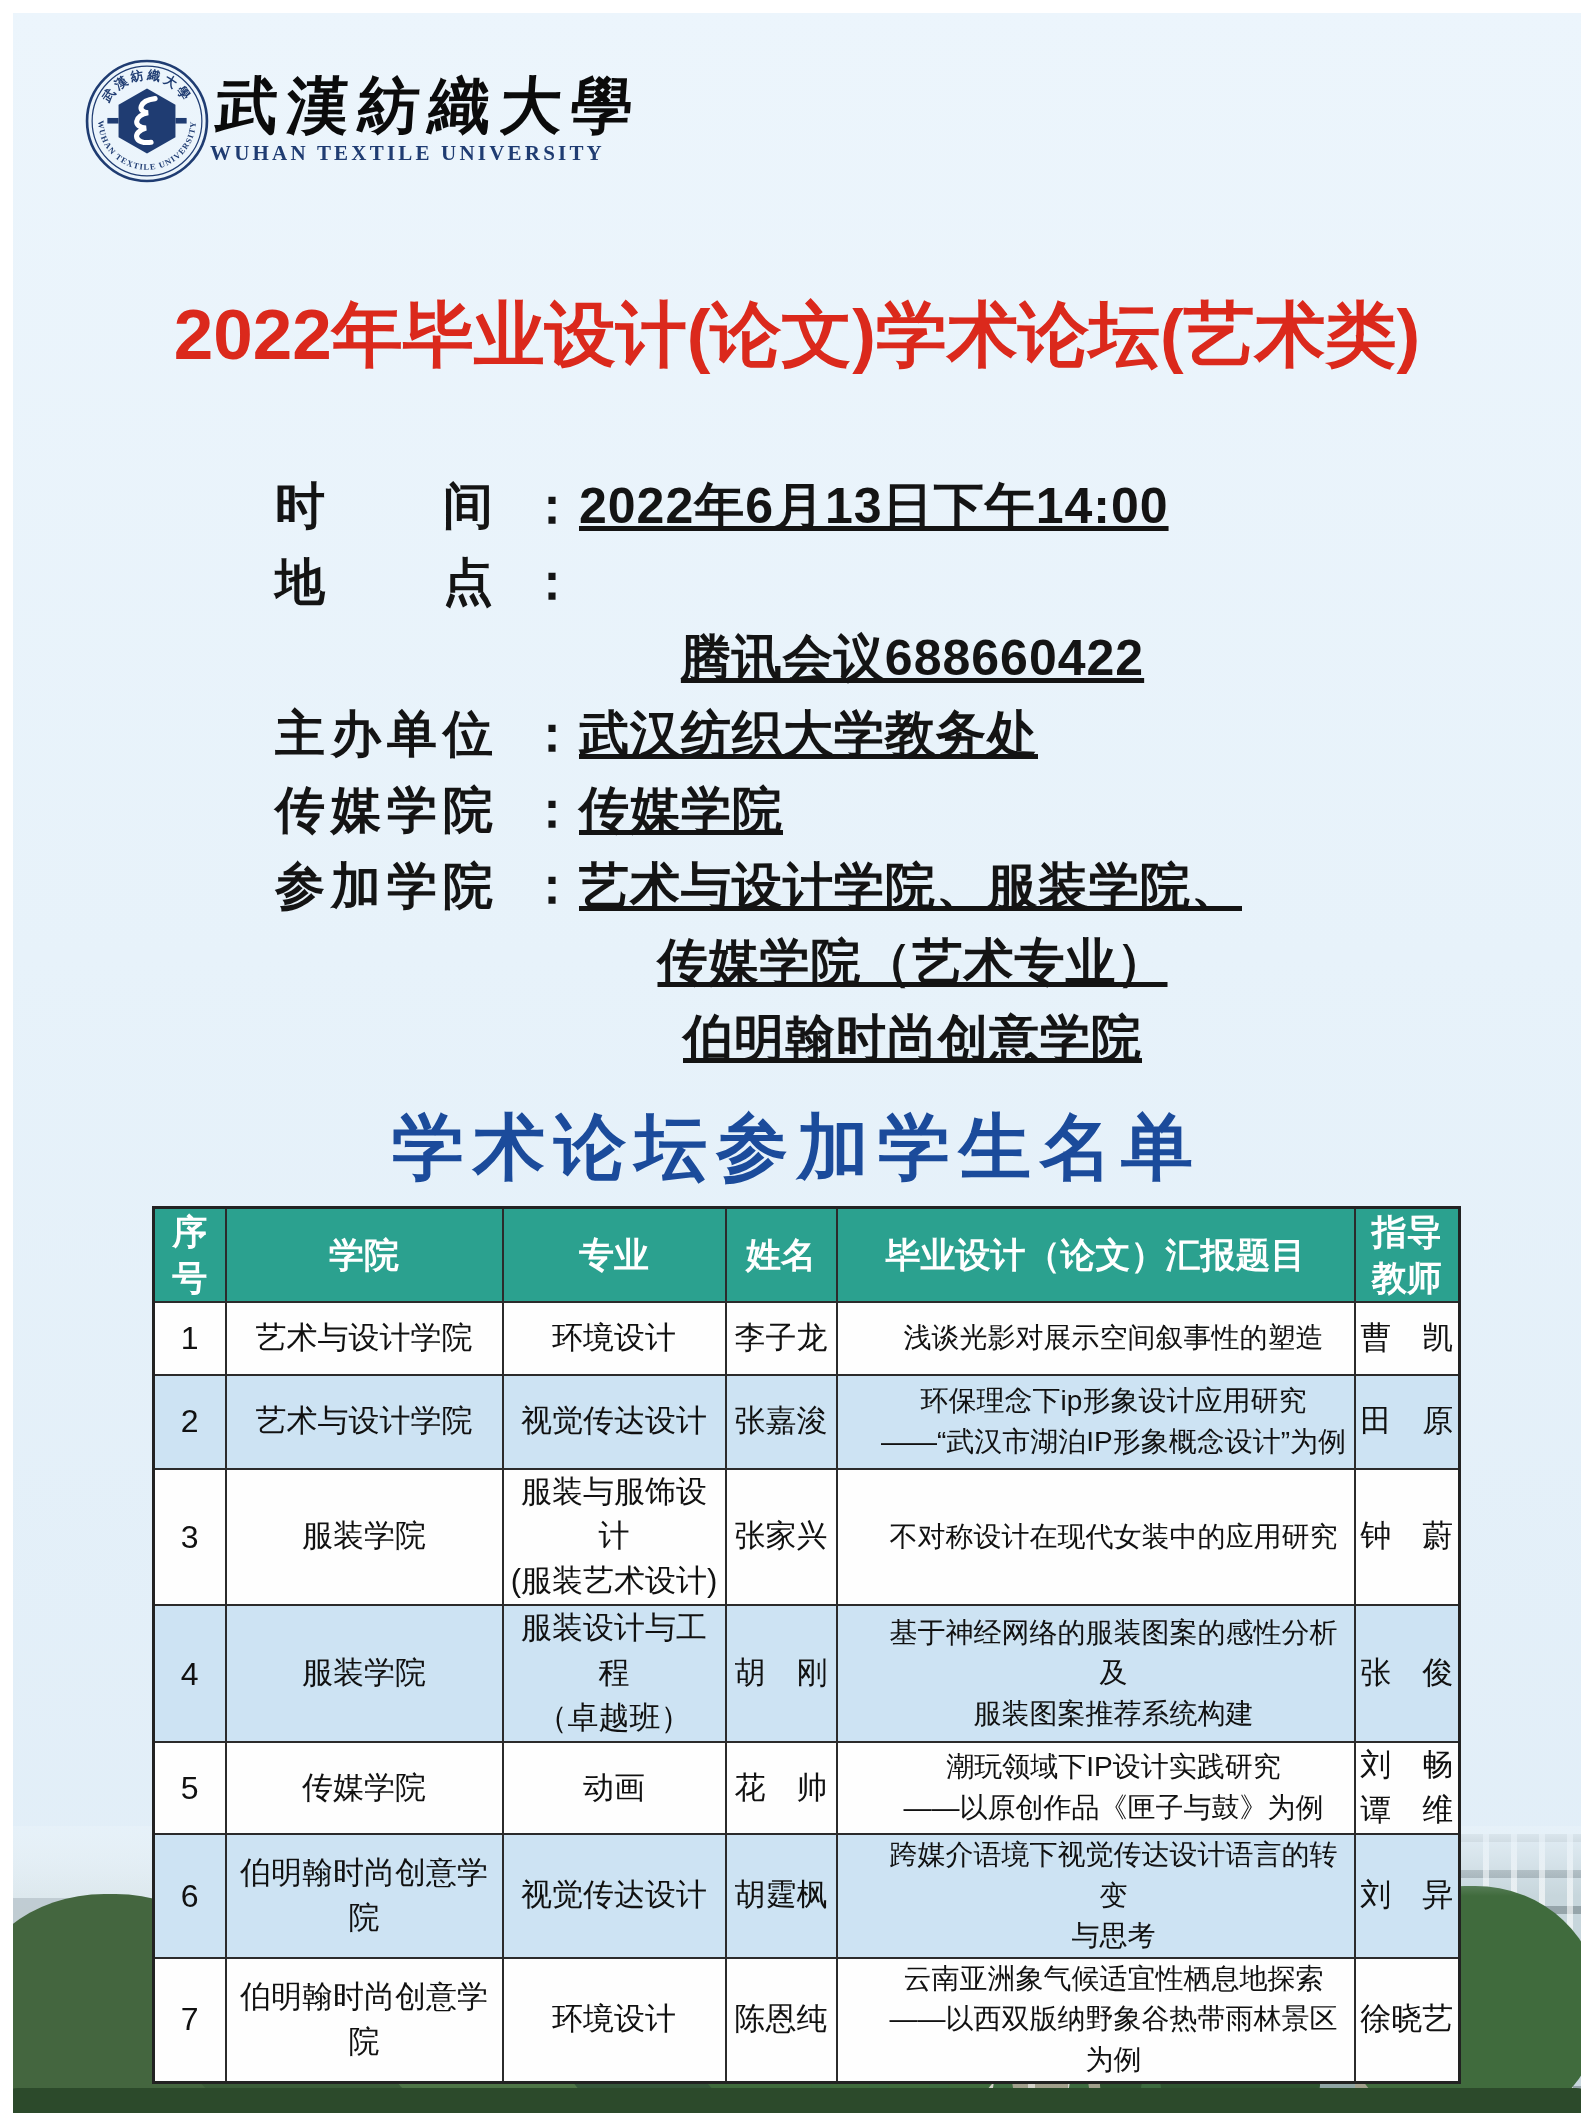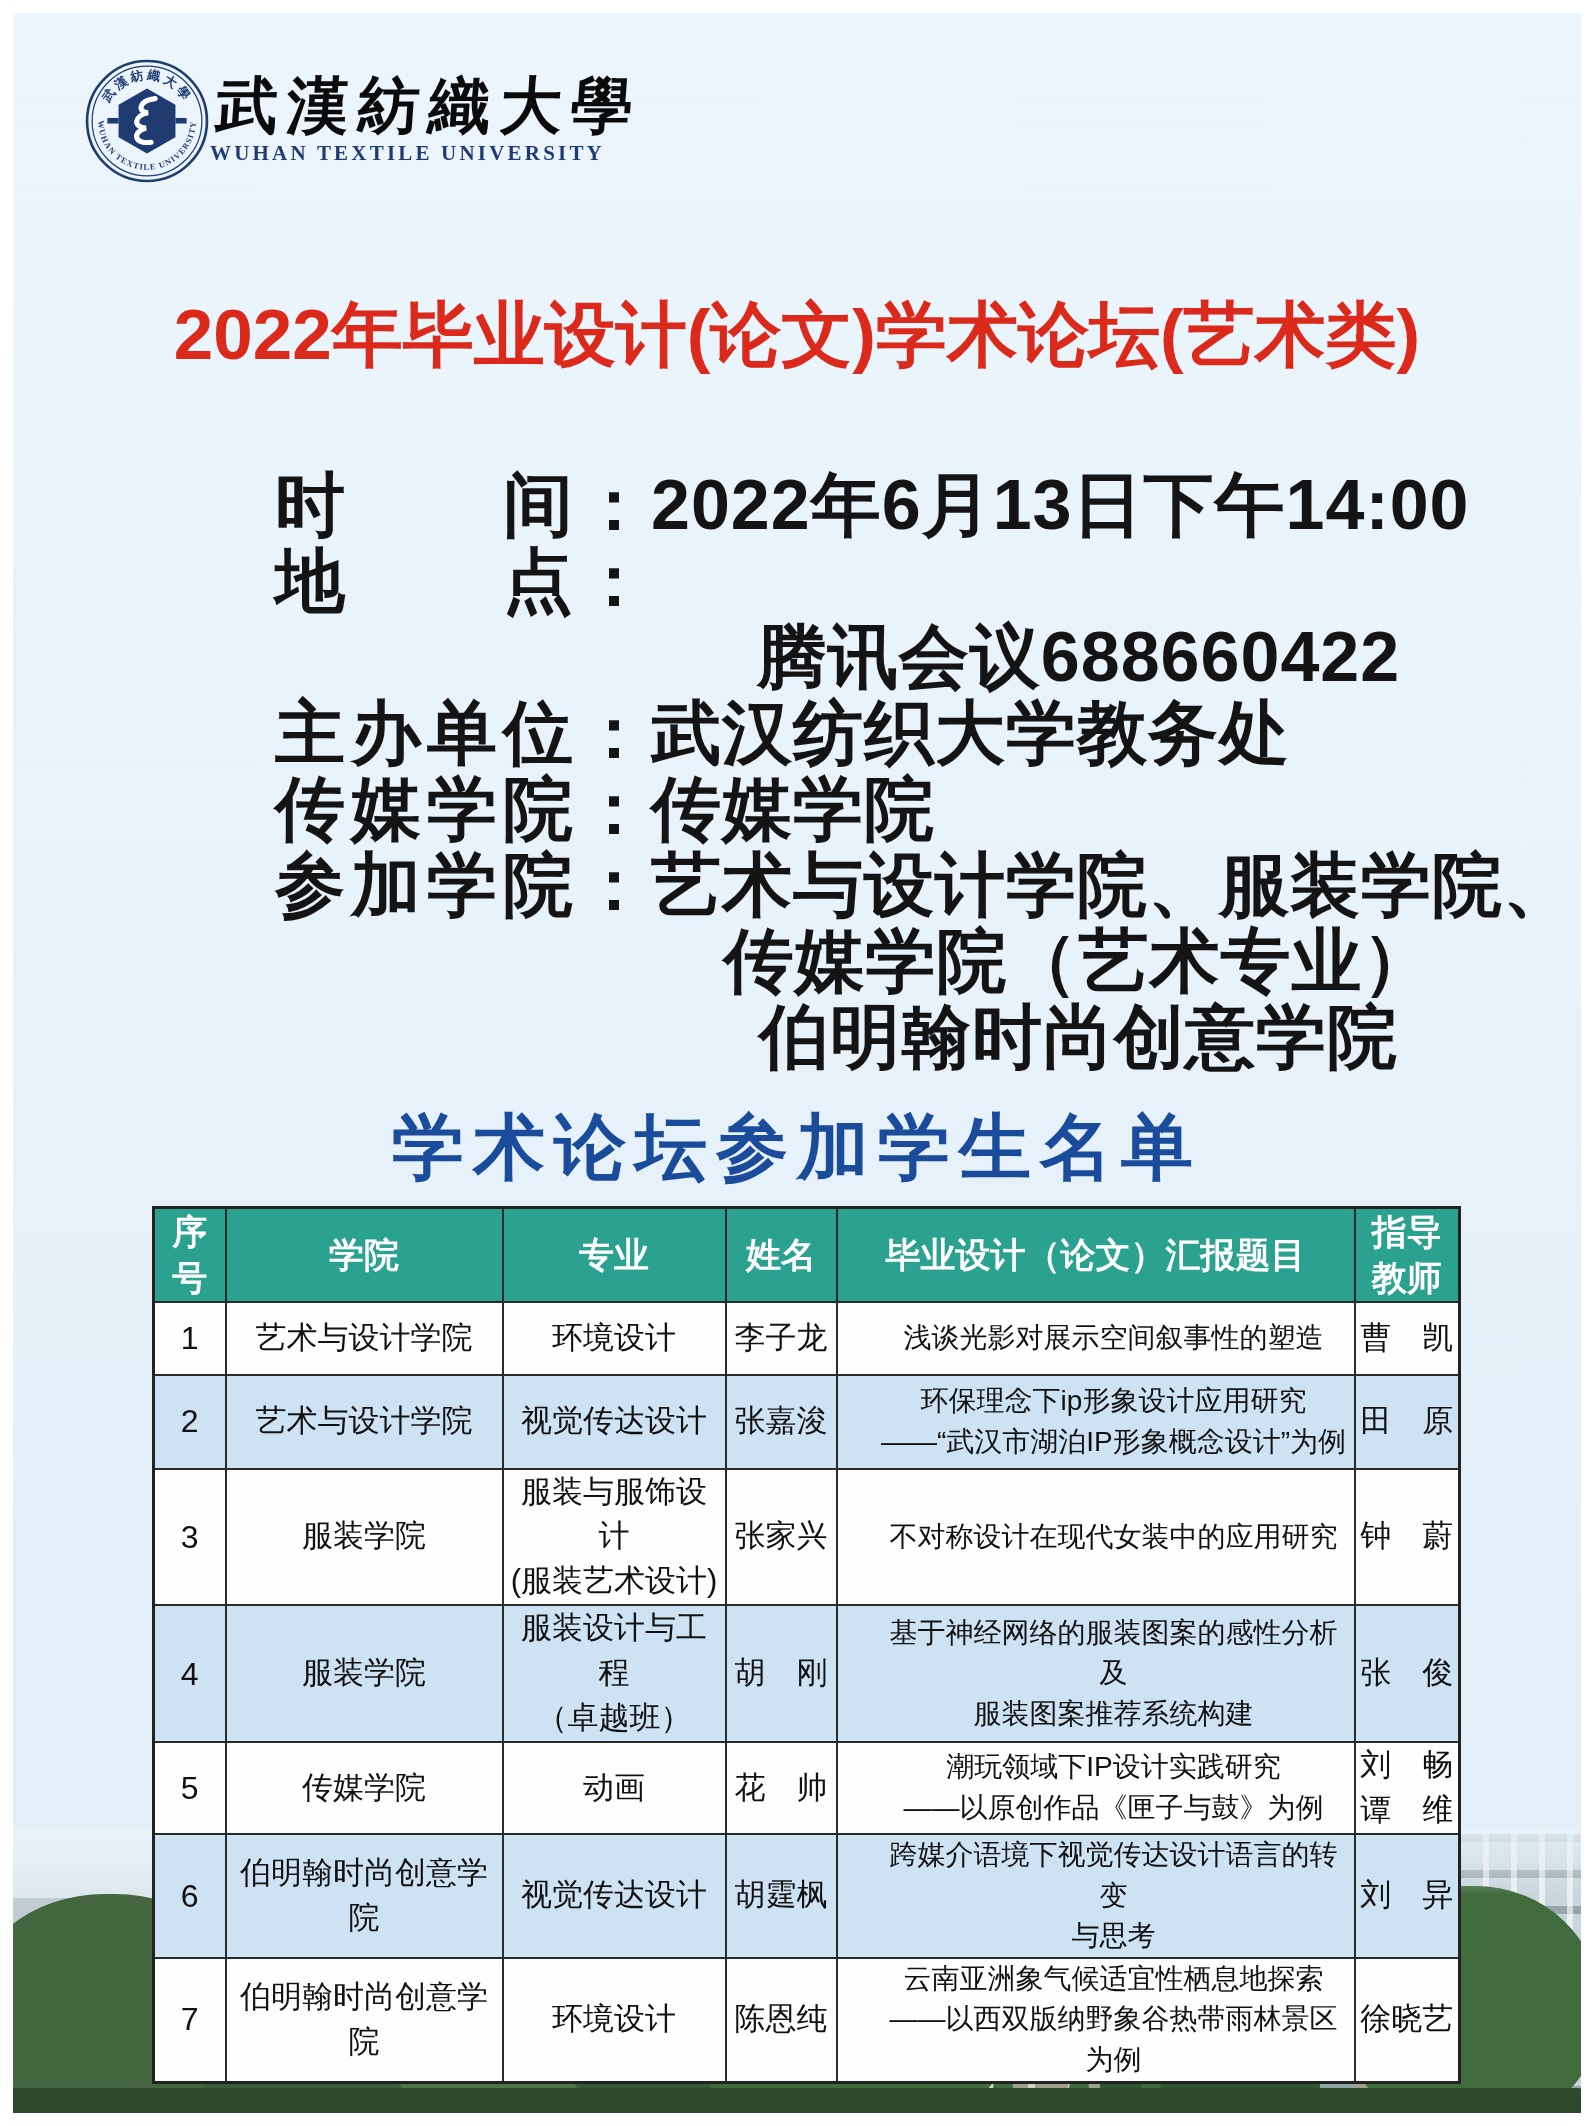--- a/index.html
+++ b/index.html
@@ -22,25 +22,25 @@
     letter-spacing:3.2px;color:#1F3C72;
   }
   
   .main-title{
     position:absolute;left:0;top:288px;width:100%;z-index:5;
     text-align:center;font-size:71px;font-weight:900;color:#DB291C;
     letter-spacing:0px;white-space:nowrap;
   }
   
   .info{position:absolute;left:275px;top:468px;z-index:5;color:#141414;}
-  .info-line{height:76px;display:flex;align-items:center;font-size:70px;font-weight:700;white-space:nowrap;}
+  .info-line{height:76px;display:flex;align-items:center;font-size:50px;font-weight:700;white-space:nowrap;}
   .info-line.cont{padding-left:306px;justify-content:center;}
   .info-label{display:inline-block;min-width:252px;letter-spacing:6px;}
   .info-colon{display:inline-block;}
-  .info-value{display:inline-block;margin-left:2px;letter-spacing:1px;}
+  .info-value{display:inline-block;margin-left:2px;letter-spacing:1px;text-decoration:underline;}
   
   .section-heading{
     position:absolute;left:0;top:1100px;width:100%;z-index:5;
     text-align:center;font-size:72px;font-weight:900;color:#1B4B9B;
     letter-spacing:9px;white-space:nowrap;
   }
   
   .roster{
     position:absolute;left:152px;top:1206px;width:1306px;z-index:10;
     border-collapse:collapse;table-layout:fixed;background:#FEFEFE;

